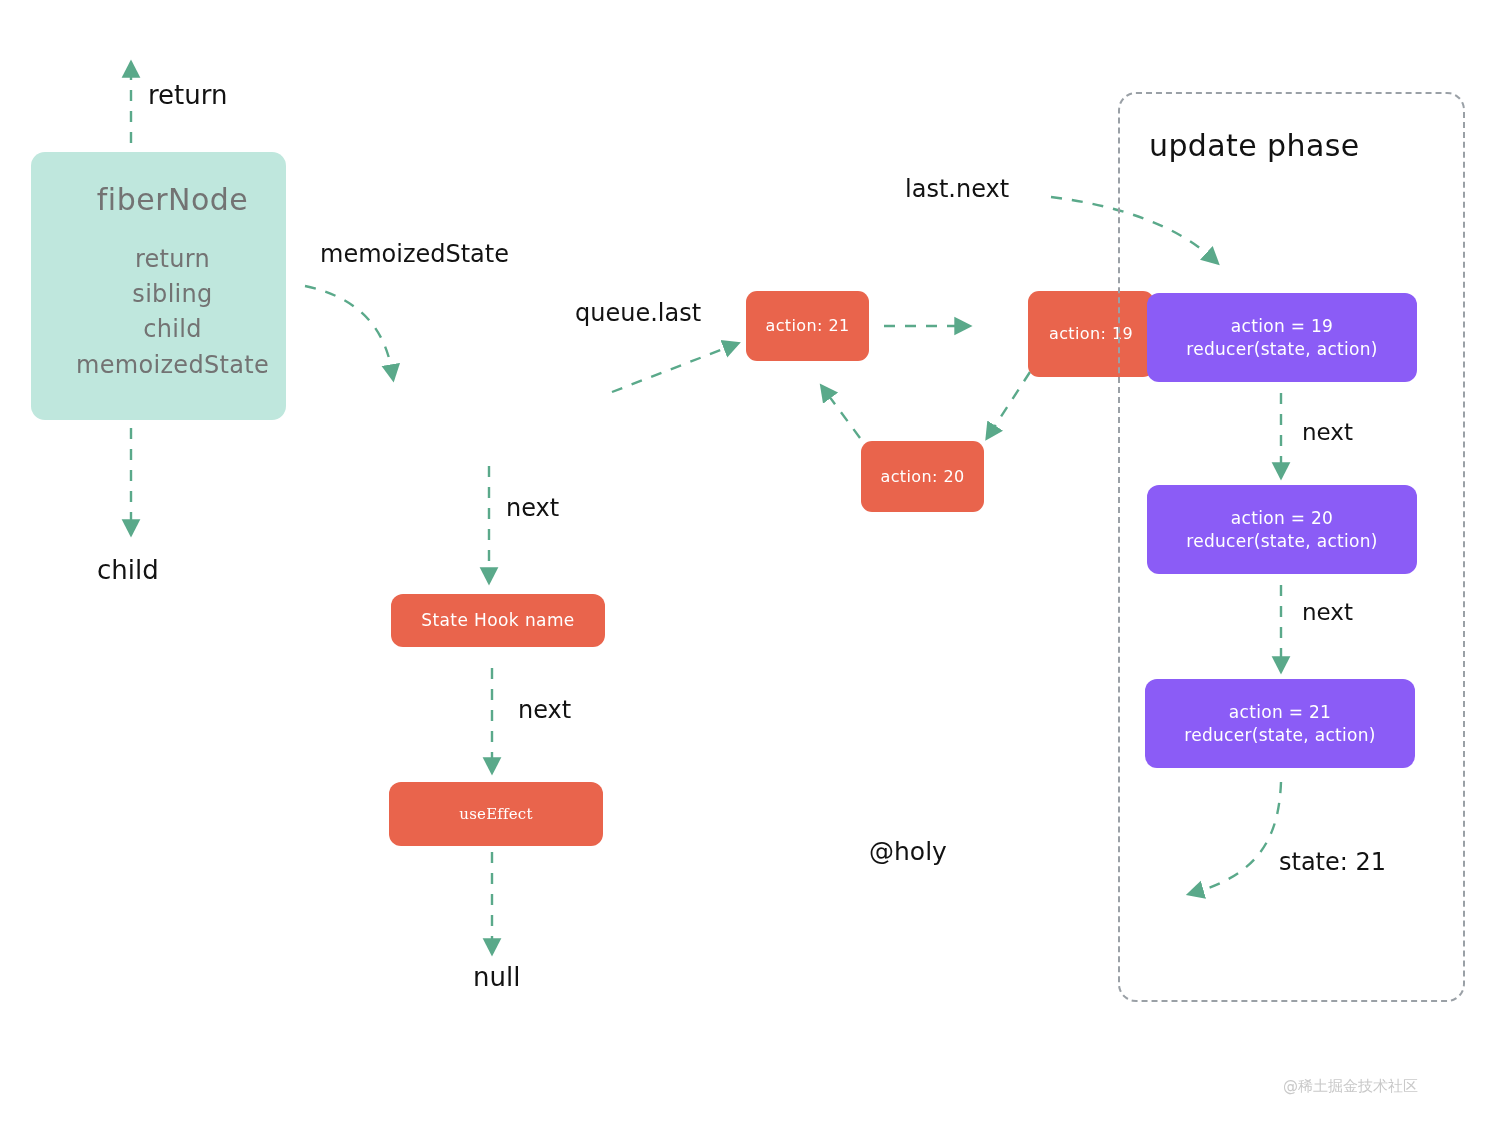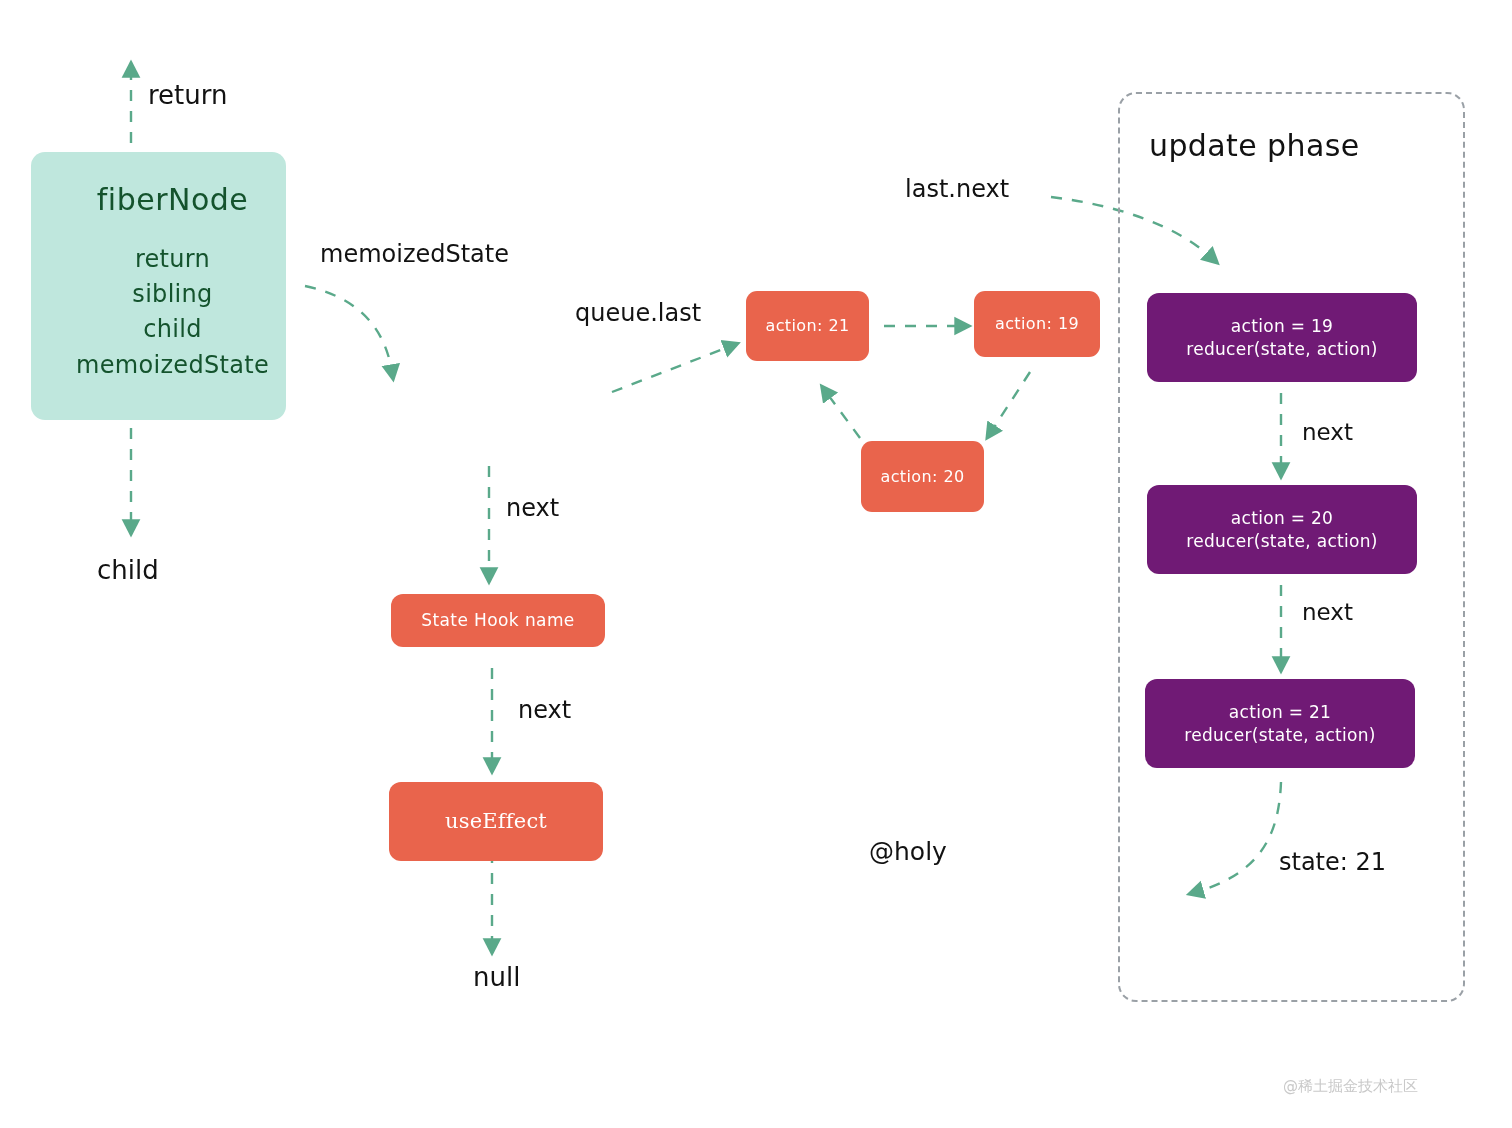--- a/index.html
+++ b/index.html
@@ -24,21 +24,21 @@
     line-height:1.35;
   }
 
   
   .fiber-card {
     left:31px; top:152px; width:255px; height:268px;
     background:#bfe7dd;
     border-radius:14px;
     display:block;
     padding:28px 0 0 28px;
-    color:#14532d;
+    color:#737373;
   }
   .fiber-title {
     font-family:"DejaVu Sans", sans-serif;
     font-size:30px;
     letter-spacing:0.5px;
     margin-bottom:22px;
   }
   .fiber-field {
     font-family:"DejaVu Sans", sans-serif;
     font-size:24px;
@@ -51,37 +51,37 @@
     background:#e9644c;
     border-radius:12px;
     color:#ffffff;
     font-family:"DejaVu Sans", sans-serif;
     font-size:17px;
     letter-spacing:0.4px;
   }
   .hook-age  { left:391px; top:393px; width:214px; height:64px; }
   .hook-name { left:391px; top:594px; width:214px; height:53px; }
   .hook-effect {
-    left:389px; top:782px; width:214px; height:79px;
+    left:389px; top:782px; width:214px; height:64px;
     font-family:"DejaVu Serif", serif;
-    font-size:21px;
+    font-size:15px;
     letter-spacing:0.2px;
   }
 
   
   .action-box {
     background:#e9644c;
     border-radius:11px;
     color:#ffffff;
     font-family:"DejaVu Sans", sans-serif;
     font-size:16px;
     letter-spacing:0.4px;
   }
   .act-21 { left:746px; top:291px; width:123px; height:70px; }
-  .act-19 { left:974px; top:291px; width:126px; height:66px; }
+  .act-19 { left:1028px; top:291px; width:126px; height:86px; }
   .act-20 { left:861px; top:441px; width:123px; height:71px; }
 
   
   .phase-panel {
     position:absolute;
     left:1118px; top:92px; width:347px; height:910px;
     border:2px dashed #9aa0a6;
     border-radius:18px;
     box-sizing:border-box;
     background:transparent;
@@ -90,21 +90,21 @@
     position:absolute;
     left:1149px; top:128px;
     font-family:"DejaVu Sans", sans-serif;
     font-size:30px;
     color:#121212;
     letter-spacing:0.4px;
   }
 
   
   .green-box {
-    background:#701a75;
+    background:#8b5cf6;
     border-radius:12px;
     color:#ffffff;
     font-family:"DejaVu Sans", sans-serif;
     font-size:17px;
     letter-spacing:0.3px;
     flex-direction:column;
   }
   .green-box .ln1 { display:block; }
   .green-box .ln2 { display:block; }
   .gb-1 { left:1147px; top:293px; width:270px; height:89px; }

